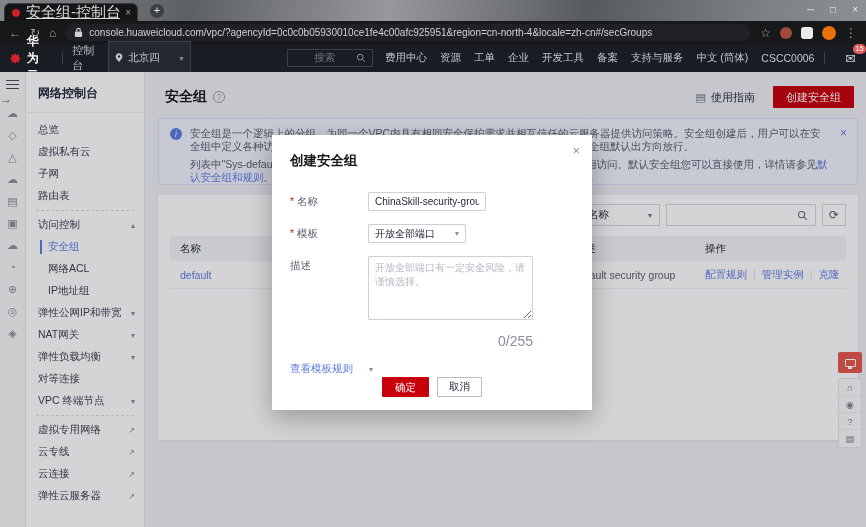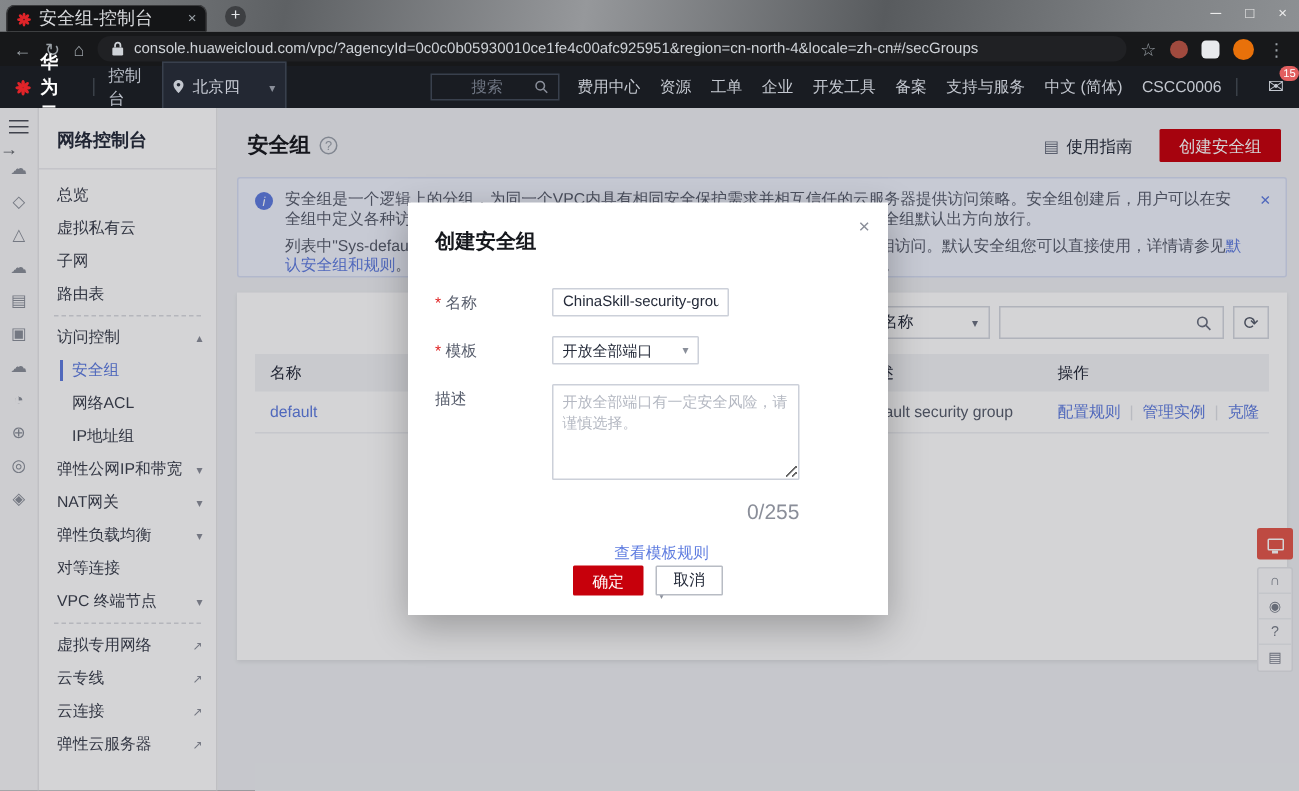--- a/index.html
+++ b/index.html
@@ -5,21 +5,21 @@
   * { box-sizing: border-box; margin: 0; padding: 0; }
   body { margin: 0; background: #222; font-family: "Liberation Sans", "DejaVu Sans", sans-serif; }
   .screen { position: relative; width: 866px; height: 527px; overflow: hidden; background: #eef0f3; }
 
   
   .tabbar { position: absolute; top: 0; left: 0; right: 0; height: 21px;
     background: linear-gradient(100deg,#84878a 0%,#5e6164 22%,#96989b 45%,#585b5e 68%,#7e8184 88%,#8d9093 100%); }
   .tab { position: absolute; left: 4px; top: 3px; width: 134px; height: 18px; background: #141517;
     border: 1px solid #3a3b3d; border-bottom: none; border-radius: 6px 6px 0 0;
     display: flex; align-items: center; gap: 5px; padding: 0 6px; }
-  .tab-title { flex: 1; font-size: 12px; color: #d8dadd; white-space: nowrap; overflow: hidden; }
+  .tab-title { flex: 1; font-size: 15px; color: #d8dadd; white-space: nowrap; overflow: hidden; text-decoration: underline; }
   .tab-close { color: #9aa0a6; font-size: 10px; line-height: 10px; }
   .newtab { position: absolute; left: 150px; top: 4px; width: 14px; height: 14px; border-radius: 50%;
     background: #3d3f42; color: #e3e5e8; font-size: 11px; line-height: 13px; text-align: center; }
   .winctl { position: absolute; right: 8px; top: 2px; display: flex; gap: 16px; }
   .winctl span { color: #ececec; font-size: 10px; line-height: 16px; }
 
   .urlbar { position: absolute; top: 21px; left: 0; right: 0; height: 23px; background: #17181a;
     display: flex; align-items: center; gap: 9px; padding: 0 9px; }
   .nav-ic { color: #9aa0a6; font-size: 12px; line-height: 12px; }
   .nav-ic.dim { color: #5f6368; }
@@ -132,21 +132,21 @@
   .m-input { width: 118px; height: 19px; border: 1px solid #ccd0d9; border-radius: 1px; font-size: 10px;
     color: #252b3a; padding: 0 6px; font-family: "Liberation Sans", "DejaVu Sans", sans-serif; outline: none; }
   .m-select { width: 98px; height: 19px; border: 1px solid #ccd0d9; border-radius: 1px; display: flex;
     align-items: center; padding: 0 6px; font-size: 10px; color: #252b3a; }
   .m-select .caret { margin-left: auto; }
   .m-col { display: flex; flex-direction: column; }
   .m-textarea { width: 165px; height: 64px; border: 1px solid #ccd0d9; border-radius: 1px; font-size: 10px;
     color: #252b3a; padding: 4px 6px; font-family: "Liberation Sans", "DejaVu Sans", sans-serif; outline: none; }
   .m-textarea::placeholder { color: #b4b8c2; }
   .m-counter { align-self: flex-end; font-size: 14px; color: #8a8e99; margin-top: 13px; }
-  .m-link { margin: 6px 0 0 18px; font-size: 10.5px; color: #5e7ce0; display: flex; align-items: center; gap: 16px; flex-direction: column; }
+  .m-link { margin: 6px 0 0 18px; font-size: 10.5px; color: #5e7ce0; display: flex; align-items: center; gap: 16px; }
   .m-btns { position: absolute; bottom: 13px; left: 0; right: 0; display: flex; justify-content: center; gap: 8px; }
   .btn-ok { height: 20px; background: #c7000b; color: #fff; font-size: 10.5px; border: none; border-radius: 1px;
     padding: 4px 13px; font-family: inherit; }
   .btn-cancel { height: 20px; background: #fff; color: #252b3a; font-size: 10.5px; border: 1px solid #b8bcc4;
     border-radius: 1px; padding: 0 11px; font-family: inherit; }
 </style>
 </head>
 <body>
 
 <div class="screen">

